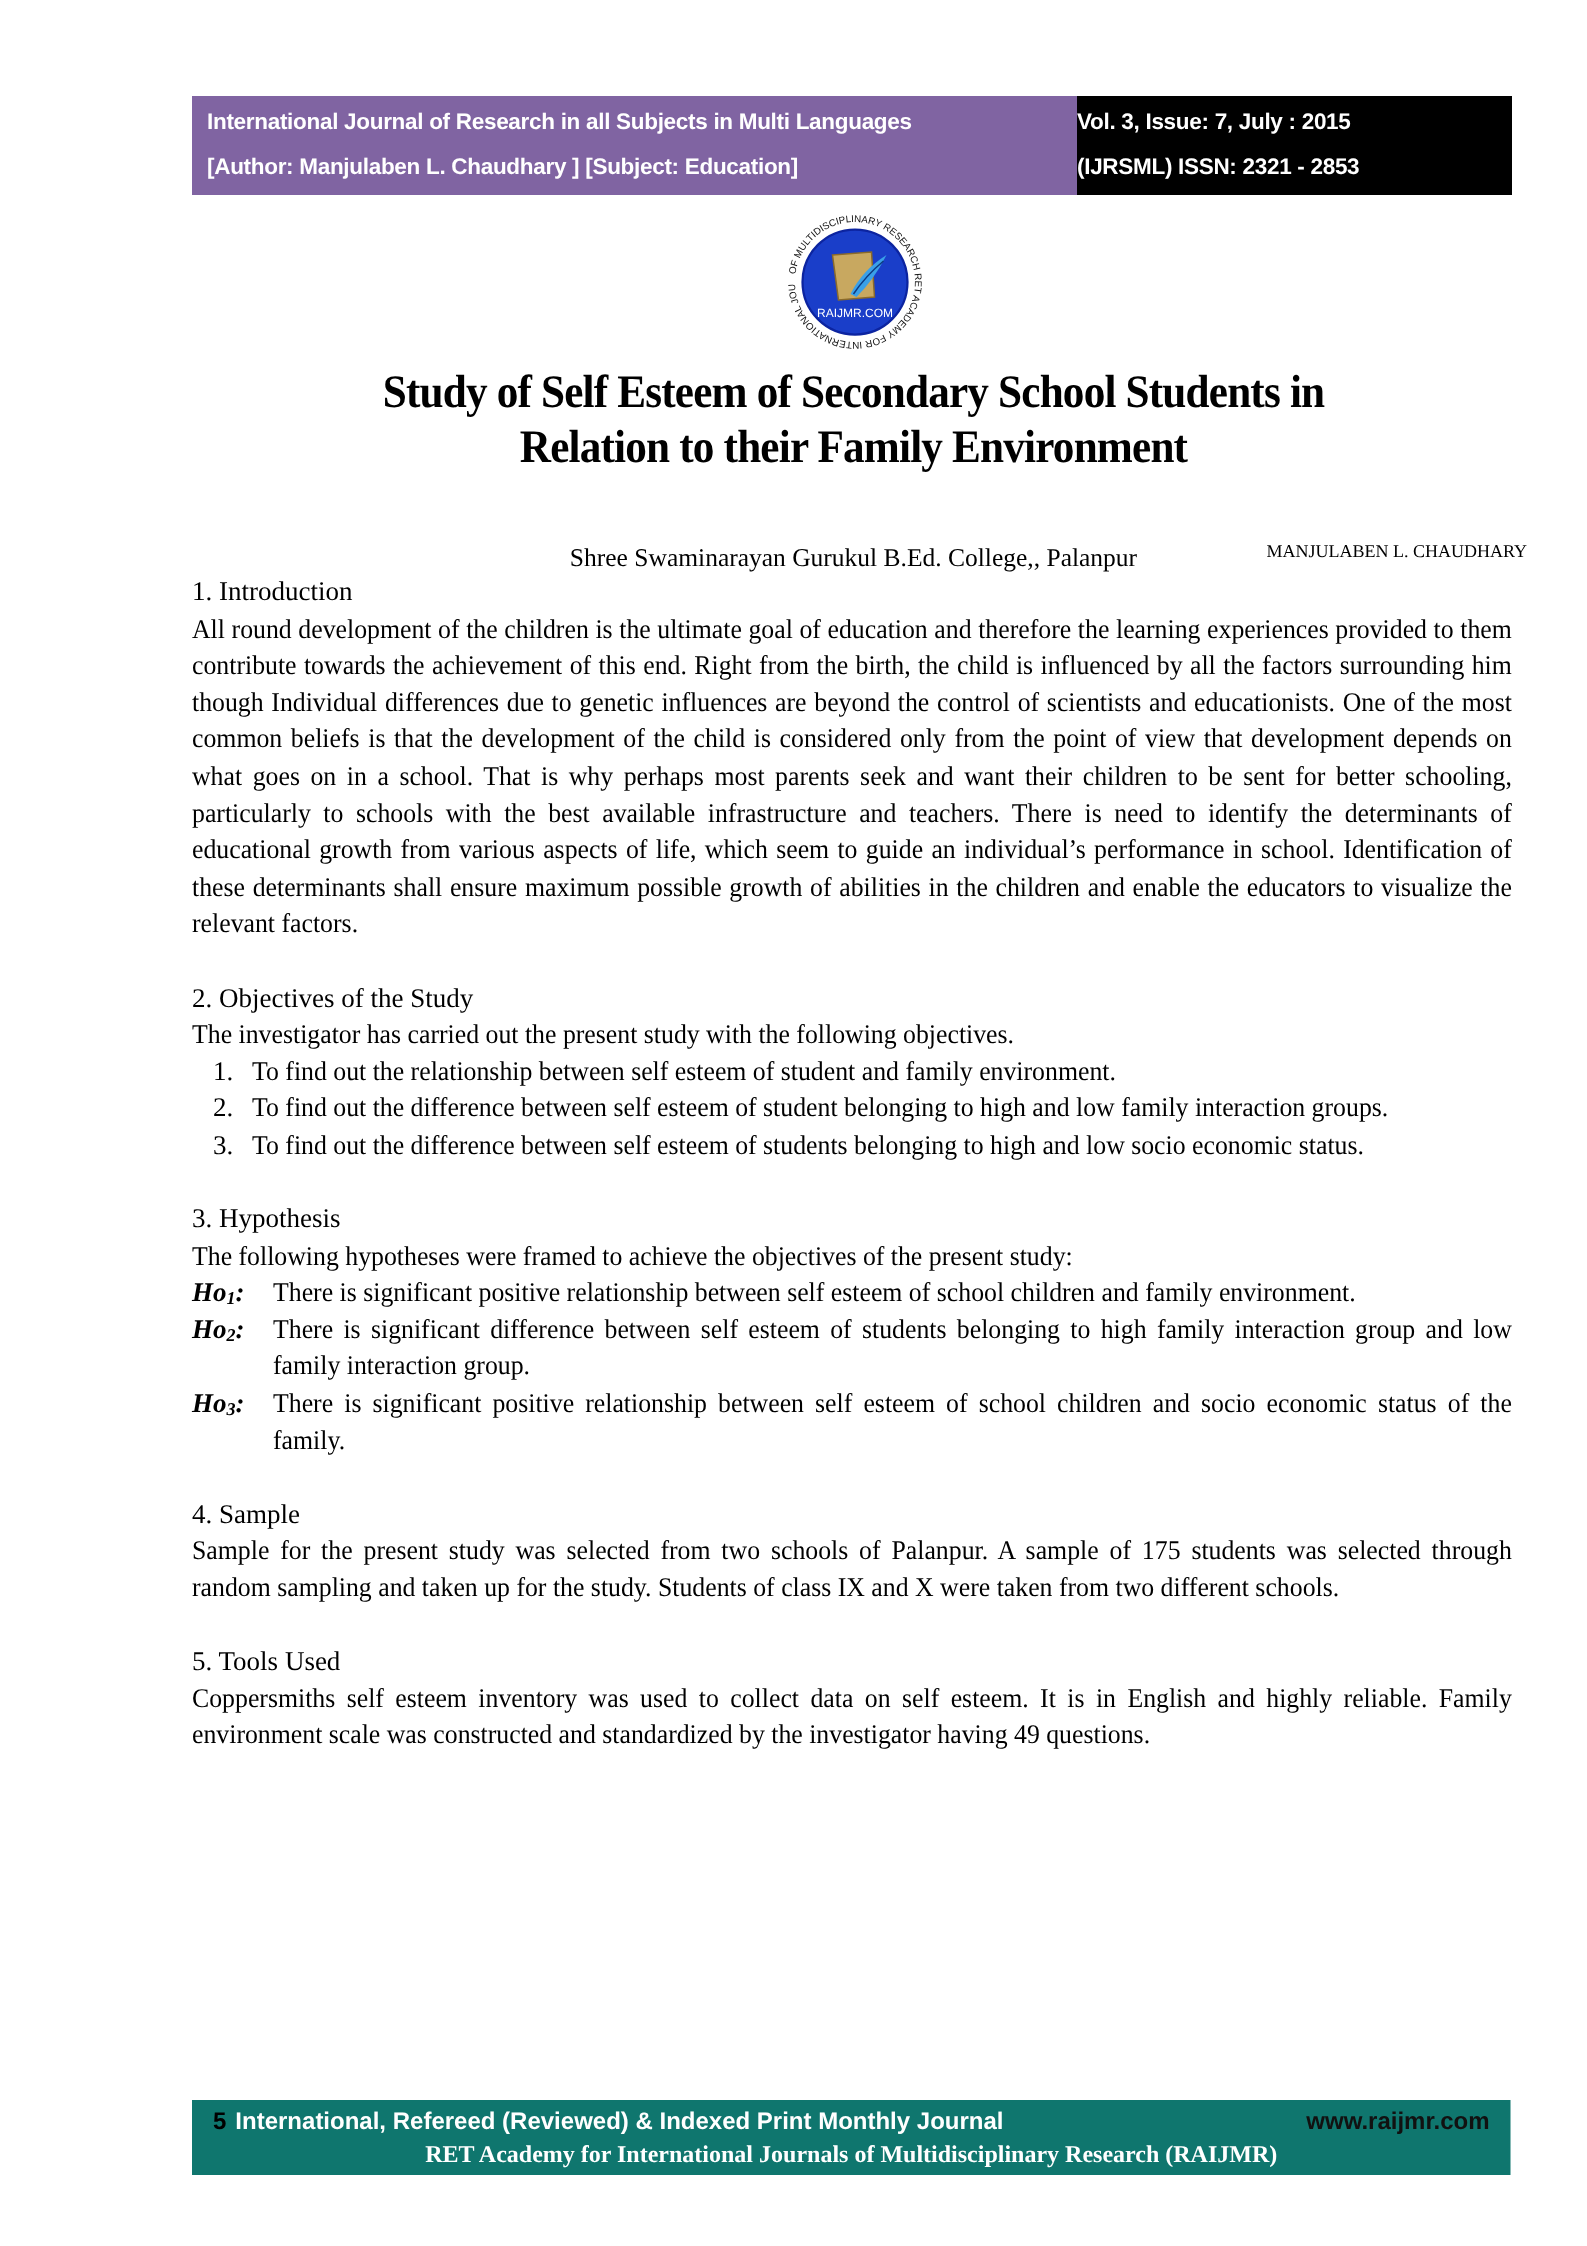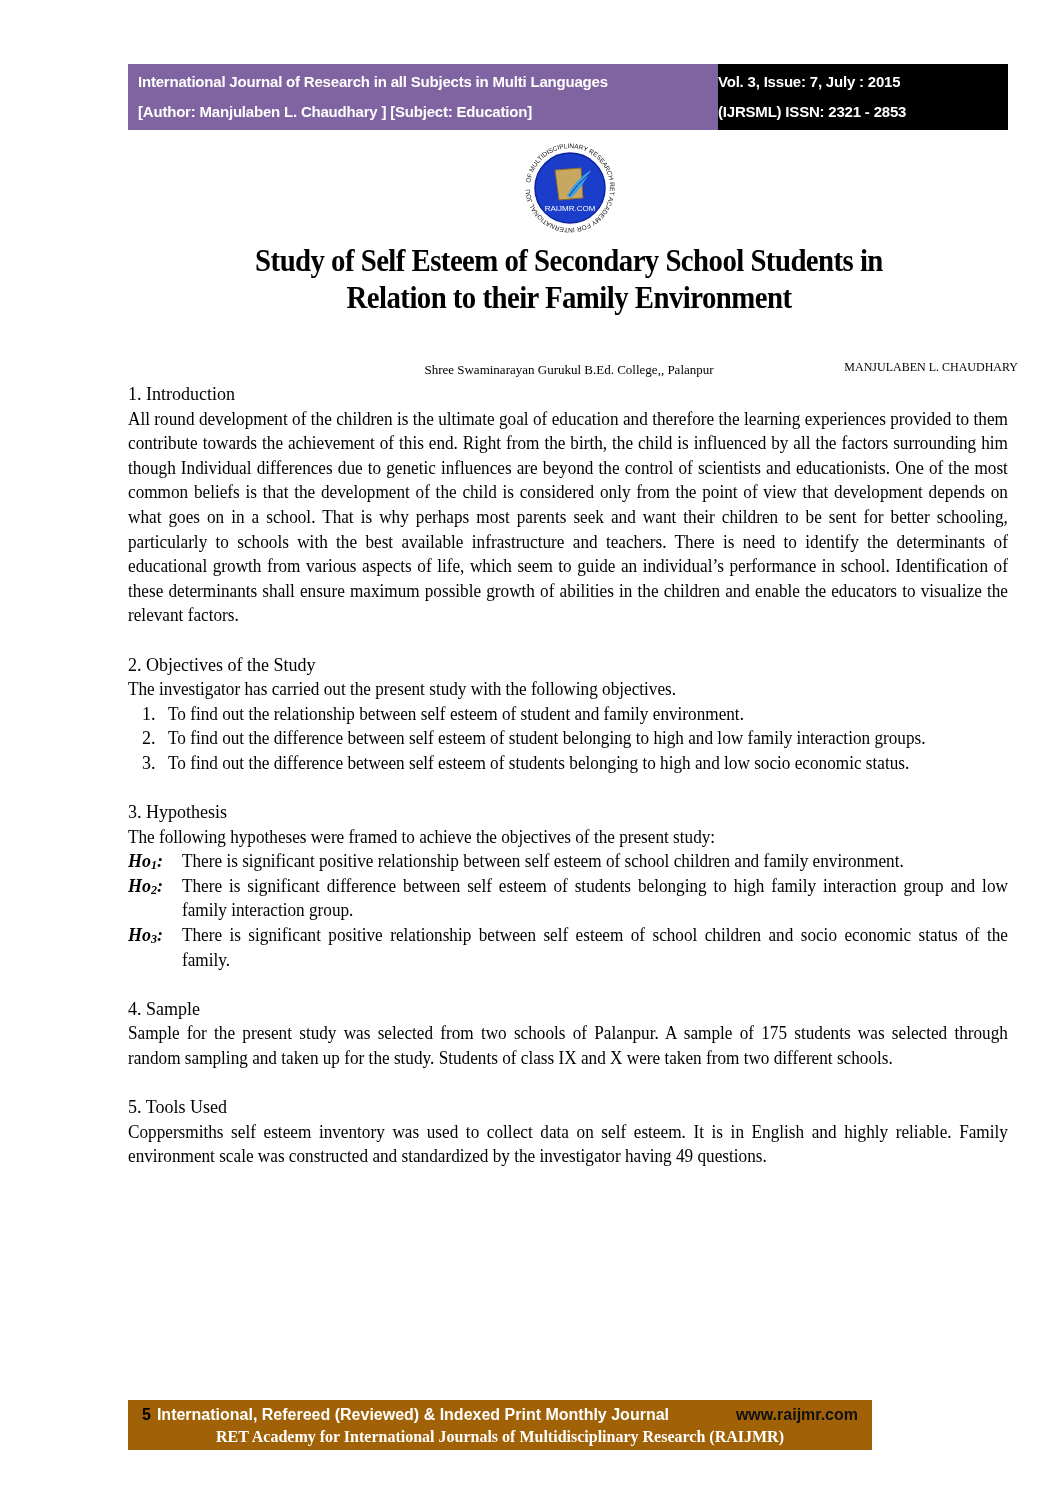--- a/index.html
+++ b/index.html
@@ -11,36 +11,36 @@
   .header-right { background: #000; flex: 1; height: 100%; box-sizing: border-box; padding: 6px 10px 0 0; text-align: left; }
   .header-line { font-family: "Liberation Sans", "DejaVu Sans", sans-serif; font-weight: bold; font-size: 15px;
                  color: #ffffff; height: 30px; line-height: 24px; white-space: nowrap; letter-spacing: -0.2px; }
 
   .logo { position: absolute; left: 511px; top: 140px; width: 118px; height: 94px; }
 
   .title { position: absolute; left: 120px; top: 242px; width: 898px; text-align: center;
            font-family: "Liberation Serif", serif; font-weight: bold; font-size: 31px; line-height: 37px;
            letter-spacing: -0.6px; transform: scaleX(0.93); transform-origin: center; }
   .author { position: absolute; left: 120px; top: 360px; width: 898px; text-align: right; font-size: 12px; }
-  .affil { position: absolute; left: 120px; top: 362px; width: 898px; text-align: center; font-size: 13px; }
+  .affil { position: absolute; left: 120px; top: 362px; width: 898px; text-align: center; font-size: 17px; }
 
   .body-text { position: absolute; left: 128px; top: 382px; width: 880px; font-size: 18px; line-height: 24.6px; }
   .body-text p { margin: 0; text-align: justify; transform: scaleX(0.955); transform-origin: left; width: 104.7%; }
   .section-heading { font-weight: normal; margin: 0; font-size: 18px; line-height: 24.6px; }
   .gap { height: 24.6px; }
 
   ol.objectives { margin: 0; padding: 0 0 0 40px; list-style: none; }
   ol.objectives li { position: relative; text-align: justify; }
   ol.objectives li .num { position: absolute; left: -26px; }
 
   .hypo { position: relative; padding-left: 54px; text-align: justify; }
   .hypo .hlabel { position: absolute; left: 0; font-weight: bold; font-style: italic; }
   .hypo .hlabel sub { font-size: 12px; vertical-align: -2px; }
 
-  .footer { position: absolute; left: 128px; top: 1400px; width: 744px; height: 50px; background: #a16207; }
+  .footer { position: absolute; left: 128px; top: 1400px; width: 879px; height: 50px; background: #0f766e; }
   .footer-line1 { position: absolute; left: 14px; top: 4px; right: 14px; height: 22px; display: flex; justify-content: space-between;
                   font-family: "Liberation Sans", "DejaVu Sans", sans-serif; font-weight: bold; font-size: 16px; line-height: 22px; }
   .footer-line1 .pg { color: #000; margin-right: 6px; }
   .footer-line1 .jtitle { color: #fff; }
   .footer-line1 .url { color: #111; }
   .footer-line2 { position: absolute; left: 0; right: 0; top: 27px; text-align: center; color: #fff; font-weight: bold;
                   font-family: "Liberation Serif", serif; font-size: 16px; line-height: 20px; }
 </style>
 </head>
 <body>

